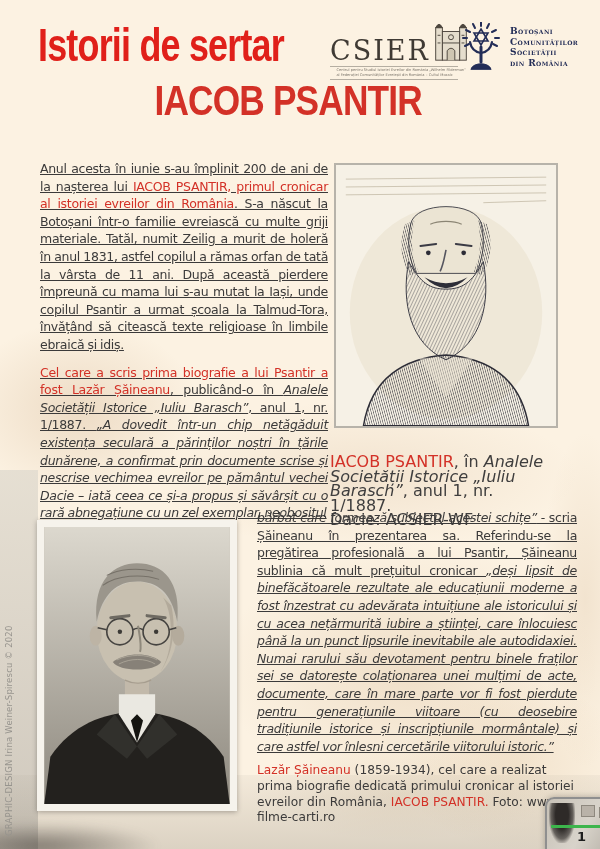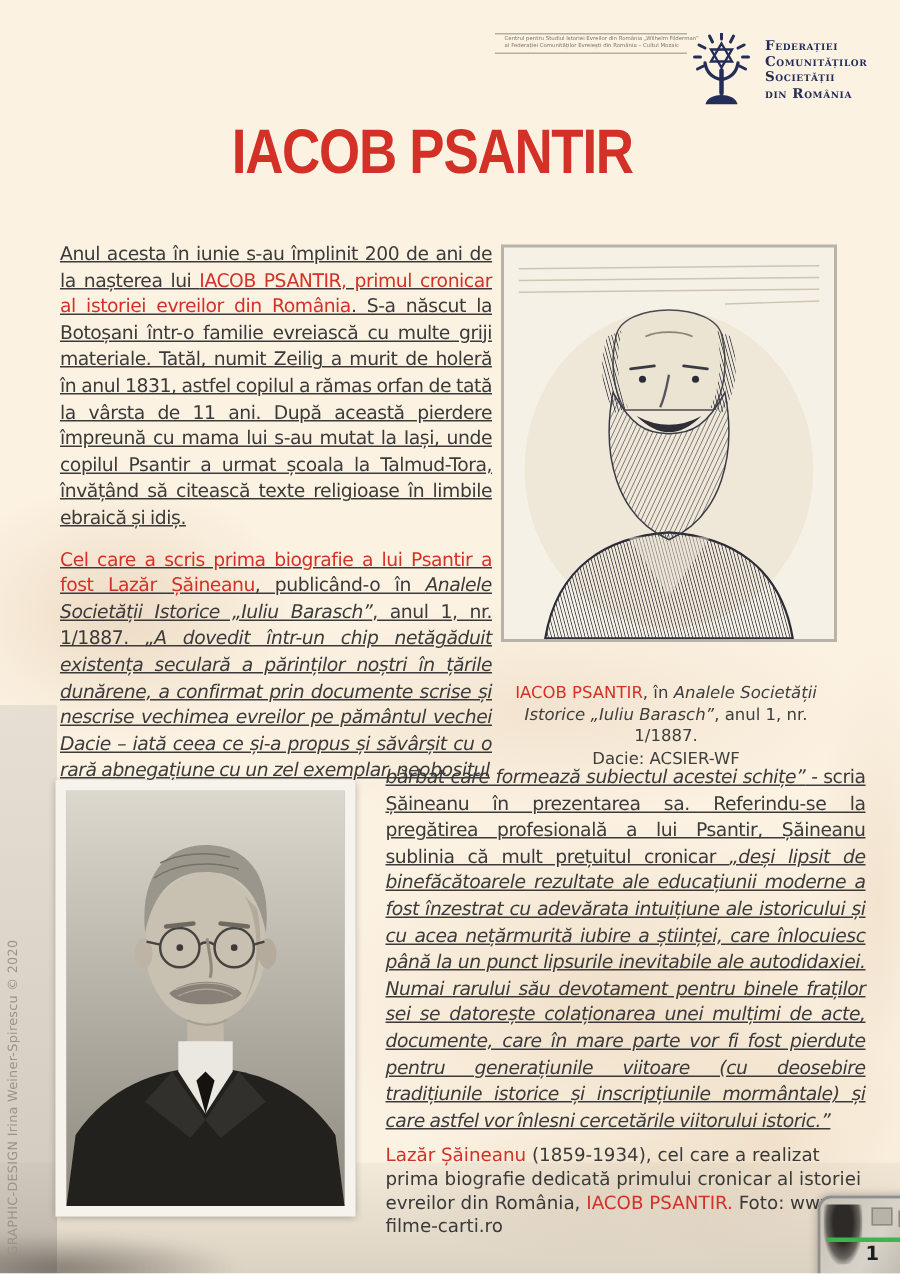--- a/index.html
+++ b/index.html
@@ -67,21 +67,21 @@
   .seg.italic{font-style:italic;}
   .seg.red-italic{color:var(--red);font-style:italic;}
   
   .engraving{
     position:absolute;left:334px;top:163px;width:224px;height:265px;
     border:2px solid #b7b3aa;background:#f6f1e6;z-index:2;
   }
   .engraving svg{display:block;width:100%;height:100%;}
   .engraving-caption{
     position:absolute;left:330px;top:455px;width:228px;z-index:2;
-    font-size:11px;line-height:14.6px;text-align:center;color:#3f3e3e;
+    font-size:16px;line-height:14.6px;text-align:left;color:#3f3e3e;
   }
   .caption-foto{display:block;}
   
   .photo{
     position:absolute;left:37px;top:520px;width:200px;height:291px;z-index:2;
     border:7px solid #f6f3ec;background:#cfcabf;box-shadow:0 1px 5px rgba(0,0,0,.3);
   }
   .photo svg{display:block;width:100%;height:100%;}
   .photo-credit{position:absolute;left:40px;top:813px;z-index:2;font-size:13px;color:#2f2e2e;}
   
@@ -115,22 +115,46 @@
     <div class="wm-blob2"></div>
     <div class="wm-blob3"></div>
     <div class="wm-blob4"></div>
     <div class="wm-blob5"></div>
     <div class="wm-stripL"></div>
     <div class="wm-fold1"></div>
     <div class="wm-bottom"></div>
     <div class="wm-darkcorner"></div>
   </div>
 
+  <h1 class="masthead">
+    <span>Istorii de sertar</span>
+  </h1>
 
   <div class="logo-csier">
+    <div class="csier-row">
+      <span class="csier-word">CSIER</span>
+      <span class="csier-building">
+        <svg viewBox="0 0 36 46" width="38" height="44">
+          <g stroke="#4d463e" stroke-width="1" fill="#e5ddcd">
+            <rect x="2" y="8" width="7" height="34"></rect>
+            <rect x="27" y="8" width="7" height="34"></rect>
+            <path d="M2,8 Q5.5,1 9,8 Z" fill="#4d463e"></path>
+            <path d="M27,8 Q30.5,1 34,8 Z" fill="#4d463e"></path>
+            <rect x="9" y="12" width="18" height="30"></rect>
+            <circle cx="18" cy="18" r="2.6" fill="none"></circle>
+            <path d="M14,42 L14,32 Q18,27 22,32 L22,42" fill="#cfc6b2"></path>
+            <line x1="9" y1="24" x2="27" y2="24"></line>
+            <line x1="4" y1="16" x2="7" y2="16"></line>
+            <line x1="4" y1="24" x2="7" y2="24"></line>
+            <line x1="29" y1="16" x2="32" y2="16"></line>
+            <line x1="29" y1="24" x2="32" y2="24"></line>
+          </g>
+        </svg>
+      </span>
+    </div>
     <div class="csier-rule"></div>
     <div class="csier-tagline">Centrul pentru Studiul Istoriei Evreilor din România „Wilhelm Filderman”</div>
     <div class="csier-tagline">al Federației Comunităților Evreiești din România – Cultul Mozaic</div>
     <div class="csier-rule"></div>
   </div>
 
   <div class="logo-fcer">
     <span class="fcer-icon">
       <svg viewBox="0 0 46 50" width="46" height="50">
         <g stroke="#232d57" stroke-linecap="round" fill="none">
@@ -148,21 +172,21 @@
           <path d="M23,7 L30,19 L16,19 Z" stroke-width="1.6"></path>
           <path d="M23,23 L16,11 L30,11 Z" stroke-width="1.6"></path>
           <path d="M23,25 L23,40" stroke-width="3"></path>
           <path d="M23,31 C17,30 13,26 12,20" stroke-width="2.2"></path>
           <path d="M23,31 C29,30 33,26 34,20" stroke-width="2.2"></path>
           <path d="M13,47 C15,40 31,40 33,47 Z" fill="#232d57" stroke-width="1"></path>
         </g>
       </svg>
     </span>
     <span class="fcer-text">
-      <div>Federației</div>
+      <div>Botoșani</div>
       <div>Comunităților</div>
       <div>Societății</div>
       <div>din România</div>
     </span>
   </div>
 
   <div class="title-block">
     <div class="title-main"><span>IACOB PSANTIR</span></div>
   </div>
 

